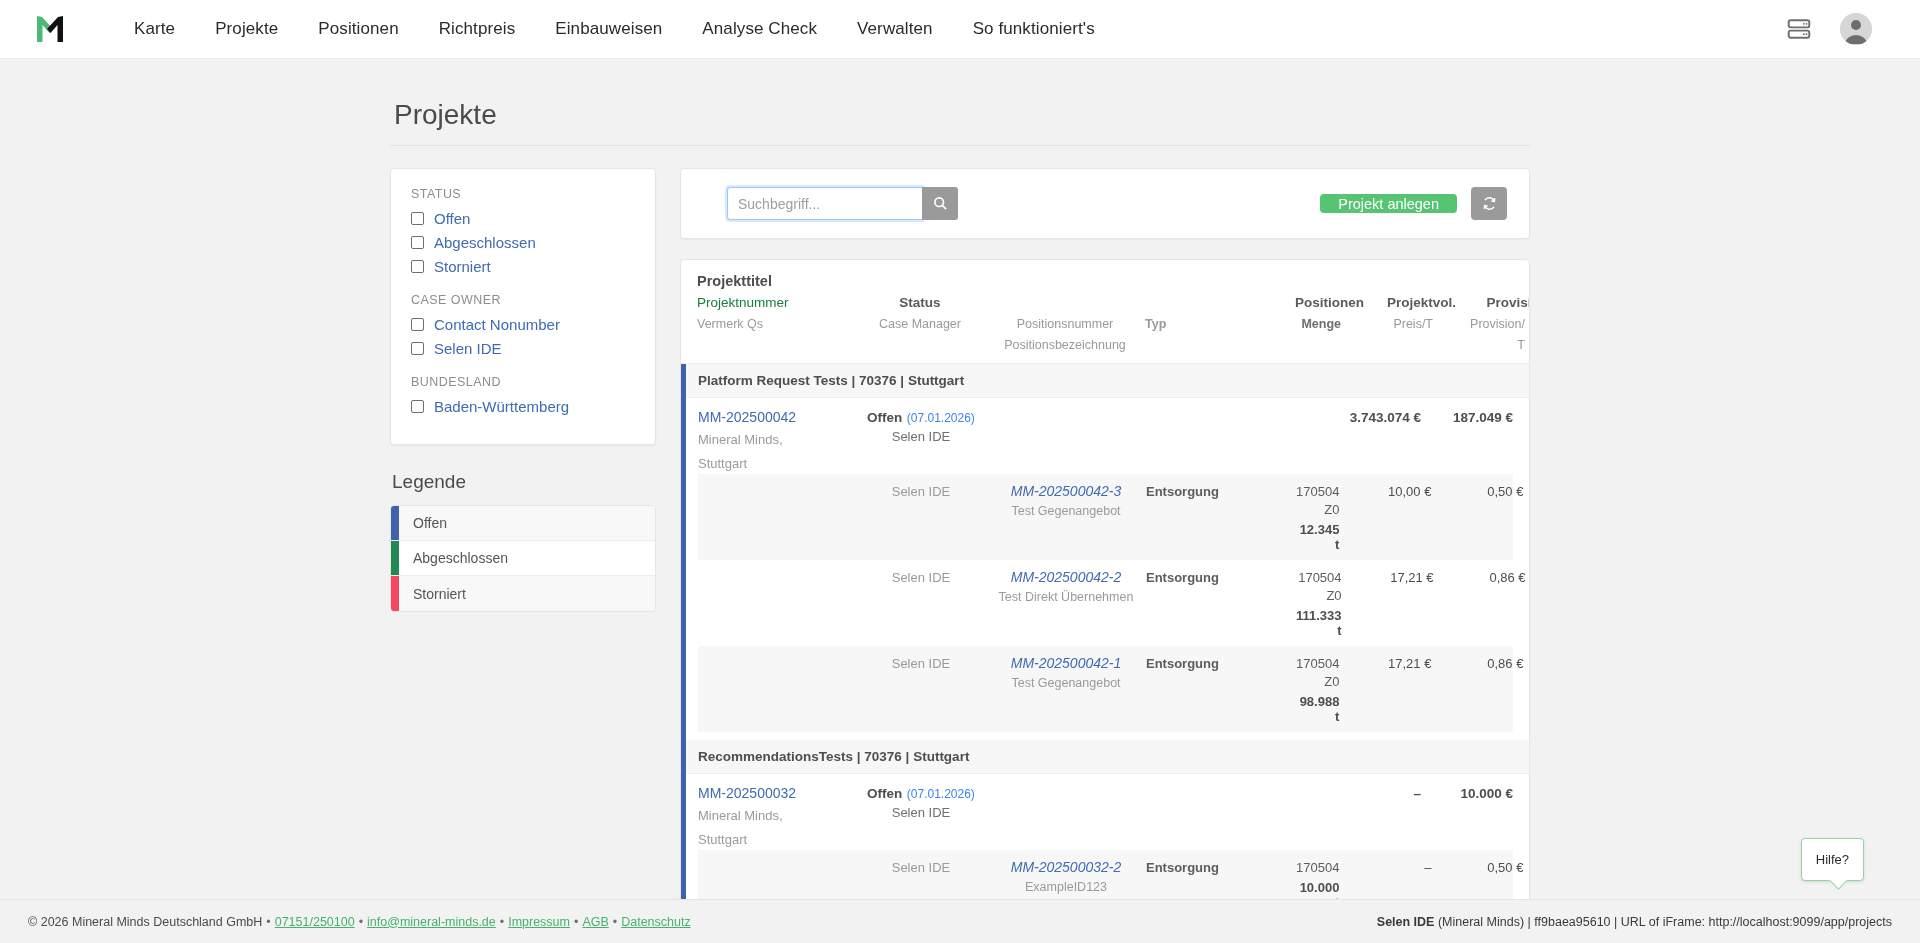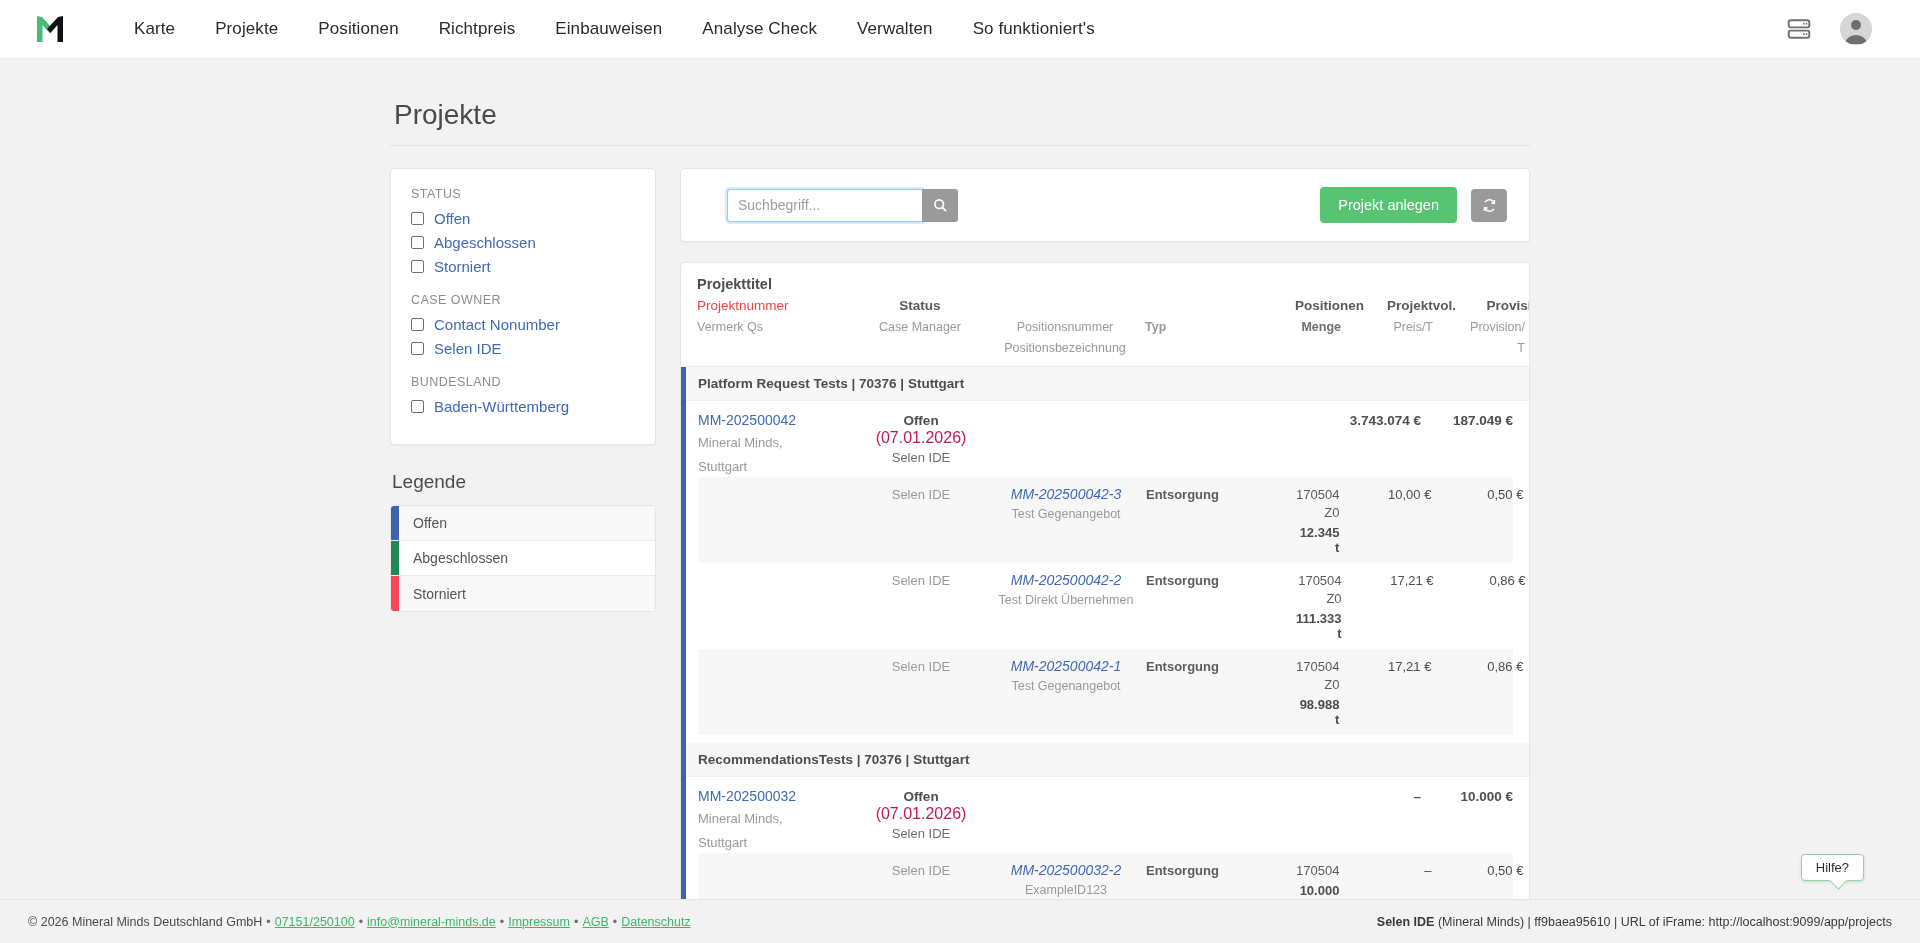--- a/index.html
+++ b/index.html
@@ -81,21 +81,21 @@
     font-family:"Liberation Sans", sans-serif;
   }
   .search-input::placeholder{ color:#9e9e9e; }
   .search-btn{
     width:36px;height:33px;background:#9a9a9a;border:none;border-radius:0 3px 3px 0;
     display:flex;align-items:center;justify-content:center;cursor:pointer;color:#fff;
   }
   .toolbar-right{ margin-left:auto; display:flex; align-items:center; gap:14px;}
   .btn-green{
     background:#57c473; color:#fff; border:none; border-radius:4px;
-    height:36px; padding:0 18px; font-size:14.5px; cursor:pointer;
+    height:19px; padding:0 18px; font-size:14.5px; cursor:pointer;
     font-family:"Liberation Sans", sans-serif;
   }
   .btn-grey{
     background:#9a9a9a;color:#fff;border:none;border-radius:4px;width:36px;height:33px;
     display:flex;align-items:center;justify-content:center;cursor:pointer;
   }
 
   
   .table-card{
     background:#fff;border:1px solid #e6e6e6;border-radius:4px;overflow:hidden;
@@ -105,37 +105,37 @@
   .tr{ display:flex; align-items:flex-start; }
   .c1{ flex:0 0 158px; }
   .c2{ flex:0 0 130px; text-align:center;}
   .c3{ flex:0 0 160px; text-align:center;}
   .c4{ flex:0 0 150px;font-weight:bold; }
   .c5{ flex:1 1 auto; text-align:right;}
   .c6{ flex:0 0 92px; text-align:right;}
   .c7{ flex:0 0 92px; text-align:right;}
 
   .h-strong{ font-size:14.5px;font-weight:bold;color:#4e4e4e;}
-  .h-mid{ font-size:13.5px;color:#ef4444;}
+  .h-mid{ font-size:13.5px;color:#15803d;}
   .h-mid-b{ font-size:13.5px;color:#5a5a5a;font-weight:bold;}
   .h-small{ font-size:12.5px;color:#9a9a9a;}
   .h-small-b{ font-size:12.5px;color:#6e6e6e;font-weight:bold;}
   .head-row{ margin-top:3px;}
 
   .proj-block{ border-left:5px solid #3f62ab; }
   .proj-title-row{
     background:#f7f7f7; padding:9px 16px 9px 12px; font-size:13.5px;
     font-weight:bold; color:#4e4e4e; border-bottom:1px solid #efefef;
   }
   .proj-body{ padding:4px 16px 8px 12px; position:relative; }
   .proj-head{ display:flex; align-items:flex-start; padding:6px 0 0 0;}
   .proj-no{ font-size:14px;color:#3f6ab4;cursor:pointer;}
   .proj-firma{ font-size:13px;color:#9a9a9a;line-height:20px;margin-top:4px;}
   .status-b{ font-size:13.5px;color:#4e4e4e;font-weight:bold;}
-  .status-date{ font-size:16px;color:#be185d;}
+  .status-date{ font-size:12px;color:#3b82f6;}
   .case-owner{ font-size:13px;color:#6f6f6f;display:block;margin-top:3px;}
   .val-strong{ font-size:13.5px;font-weight:bold;color:#4e4e4e;}
 
   .pos-row{ display:flex; align-items:flex-start; padding:8px 0; }
   .pos-mgr{ font-size:13px;color:#9a9a9a;}
   .pos-no{ font-size:14px;color:#3f6ab4;cursor:pointer;font-style:italic;}
   .pos-bez{ font-size:12.5px;color:#9a9a9a;display:block;margin-top:4px;}
   .pos-typ{ font-size:13px;color:#5d5d5d;}
   .pos-mat{ font-size:13px;color:#5d5d5d;}
   .pos-menge{ font-size:13px;color:#4e4e4e;font-weight:bold;display:block;margin-top:4px;}
@@ -149,21 +149,21 @@
     background:#f2f2f2; border-top:1px solid #e4e4e4;
     display:flex; align-items:center; padding:0 28px; font-size:12.5px; color:#4a4a4a;
   }
   .footer a{ color:#45b36b; text-decoration:underline; }
   .footer .right{ margin-left:auto; color:#3a3a3a; }
   .footer .right b{ font-weight:bold; }
   .sep{ color:#6f6f6f; padding:0 4px; }
 
   .help-bubble{
     position:absolute; right:56px; bottom:62px; background:#fff;
-    border:1px solid #8fd6a4; border-radius:4px; padding:5px 14px;
+    border:1px solid #8fd6a4; border-radius:4px; padding:13px 14px;
     font-size:13px; color:#2b2b2b; box-shadow:0 1px 3px rgba(0,0,0,.12);
   }
   .help-bubble:after{
     content:""; position:absolute; right:18px; bottom:-7px;
     width:12px;height:12px;background:#fff;
     border-right:1px solid #8fd6a4;border-bottom:1px solid #8fd6a4;
     transform:rotate(45deg);
   }
 </style>
 </head>

